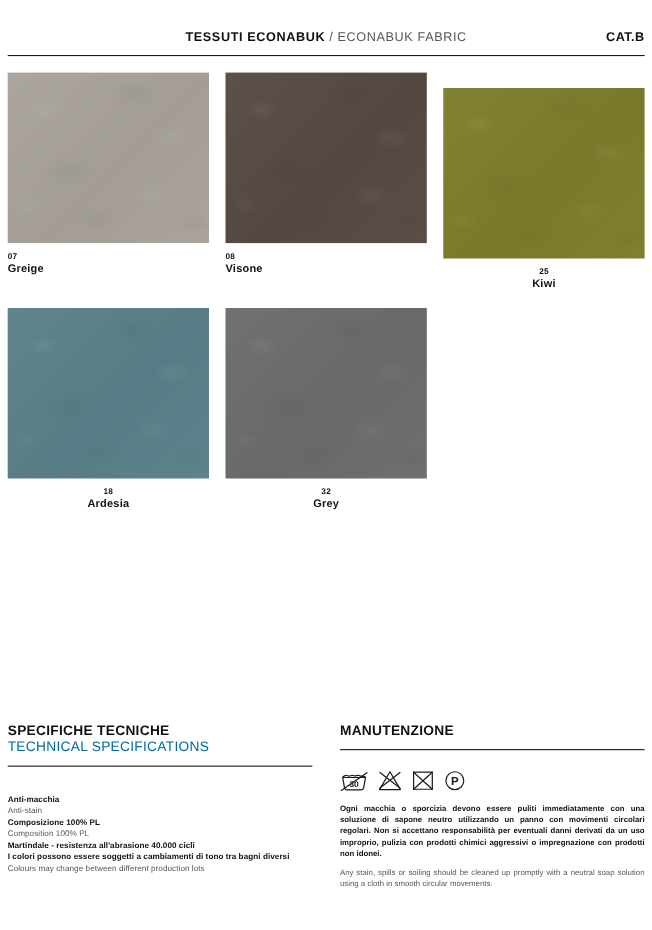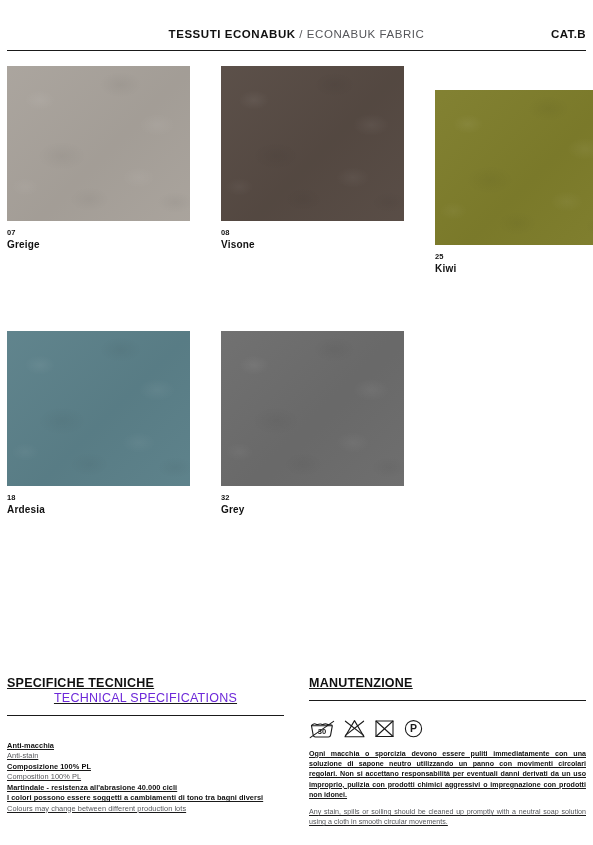--- a/index.html
+++ b/index.html
@@ -32,24 +32,23 @@
     height:1px; background:#1a1a1a;
   }
 
   
   .grid {
     position:absolute; left:7px; top:66px; width:579px;
     display:grid;
     grid-template-columns:repeat(3,183px);
     column-gap:15px;
     row-gap:0px;
-    gap:31px;
   }
   .cell { width:183px; }
-  .cell.row2 { margin-top:24px; }
+  .cell.row2 { margin-top:14px;text-align:center; }
   .swatch {
     width:183px; height:155px;
     position:relative; overflow:hidden;
   }
   
   .swatch::after {
     content:""; position:absolute; inset:0;
     background-image:
       radial-gradient(ellipse 22px 14px at 18% 22%, rgba(255,255,255,0.055), transparent 70%),
       radial-gradient(ellipse 30px 18px at 62% 12%, rgba(0,0,0,0.045), transparent 72%),
@@ -70,33 +69,32 @@
     margin-top:7px;
     font-size:7.5px; font-weight:bold; letter-spacing:0.2px; color:#111;
     line-height:1.35;
   }
   .sw-name {
     font-size:10px; font-weight:bold; letter-spacing:0.2px; color:#111;
     line-height:1.35;
   }
 
   
-  .sections { position:absolute; left:7px; top:676px; width:579px;text-decoration:underline; }
+  .sections { position:absolute; left:7px; top:657px; width:579px; }
   .cols { display:flex; gap:15px; }
   .col { width:282px; }
   .col.right { width:282px; margin-left:10px; }
 
   .sec-title-it {
     font-size:12.5px; font-weight:bold; letter-spacing:0.25px; color:#111;
     line-height:1.18;
   }
   .sec-title-en {
-    font-size:12.5px; font-weight:normal; letter-spacing:0.25px; color:#6d28d9;
+    font-size:12.5px; font-weight:normal; letter-spacing:0.25px; color:#0369a1;
     line-height:1.18;
-    text-align:center;
   }
   .sec-rule { height:1px; background:#1a1a1a; margin-top:9px; }
 
   
   .spec-list { margin-top:25px; }
   .spec-it {
     font-size:7.4px; font-weight:bold; color:#111;
     line-height:1.42; letter-spacing:0.05px;
   }
   .spec-en {

